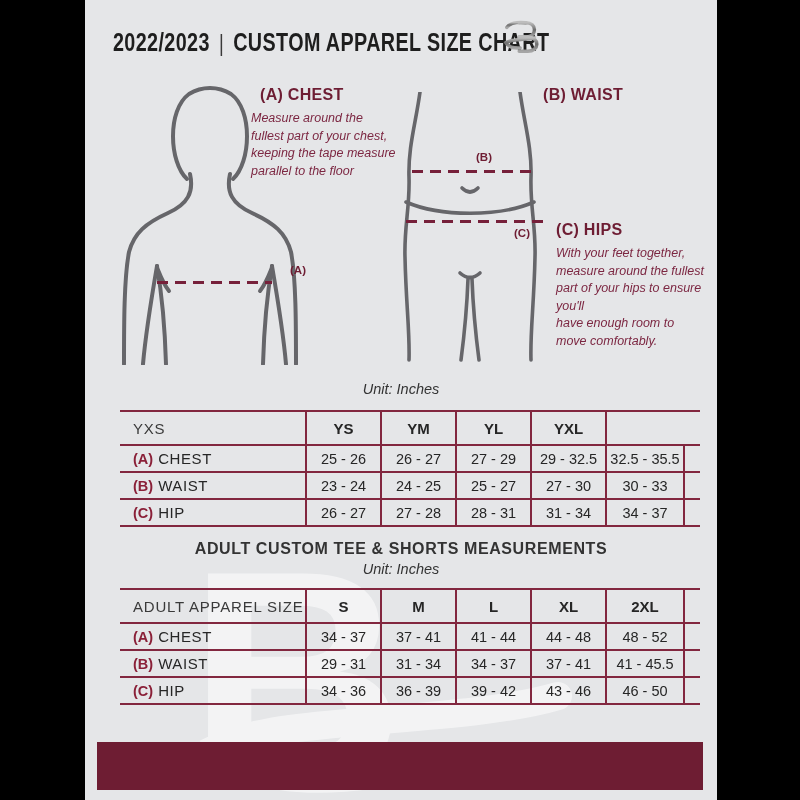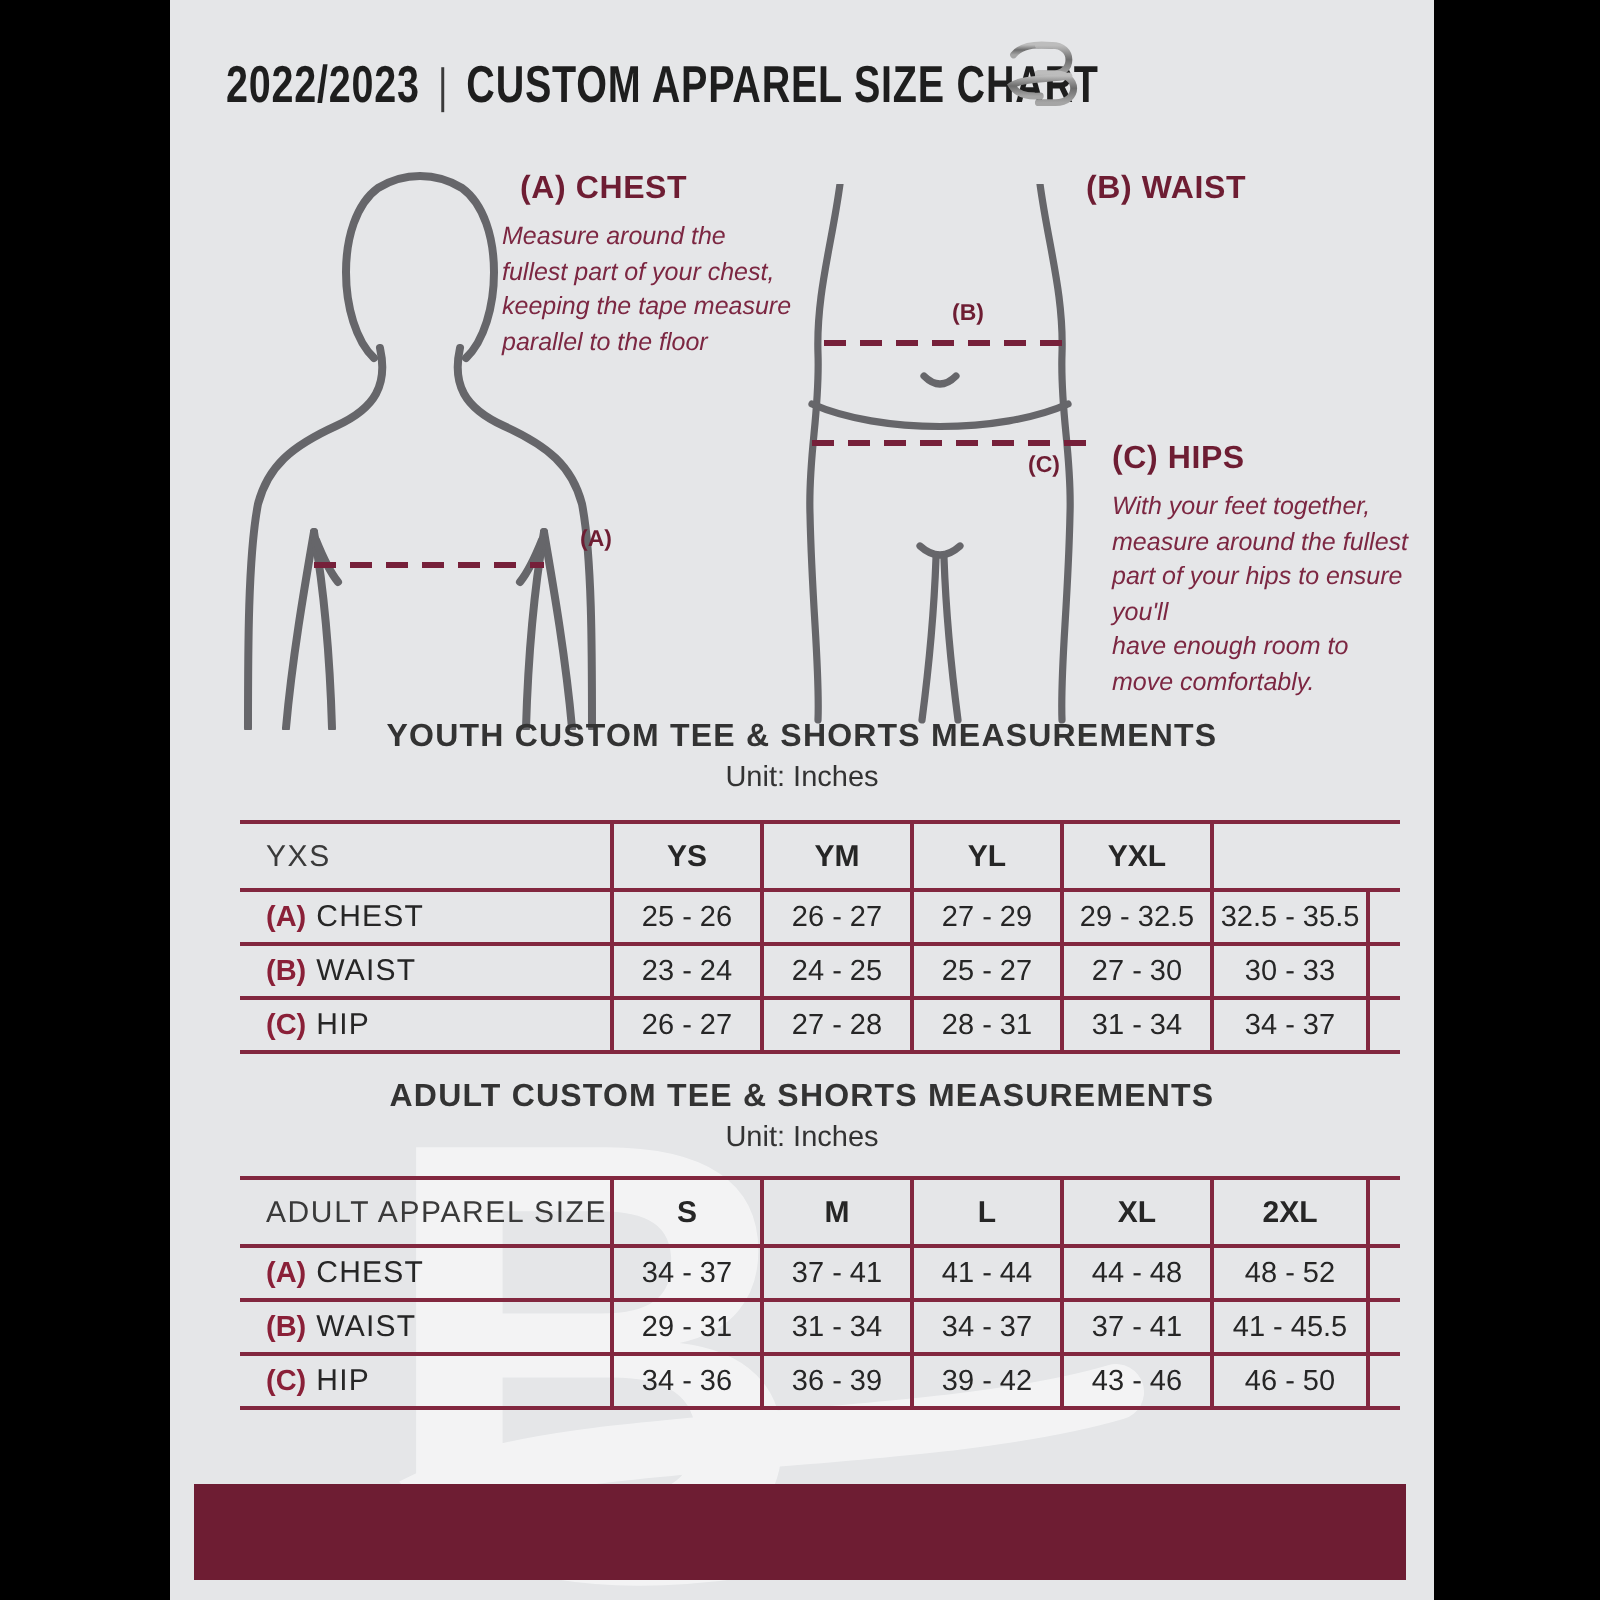--- a/index.html
+++ b/index.html
@@ -37,21 +37,21 @@
   .dash-a{left:72px;top:281px;width:115px}
   .dash-b{left:327px;top:170px;width:126px}
   .dash-c{left:321px;top:220px;width:140px}
   .marker{position:absolute;font-weight:bold;font-size:11.5px;color:var(--maroon);z-index:2}
   .m-a{left:205px;top:264px}
   .m-b{left:391px;top:151px}
   .m-c{left:429px;top:227px}
 
   
   .section-title{position:absolute;width:100%;text-align:center;font-weight:bold;font-size:16px;letter-spacing:.6px;color:#333;z-index:1}
-  .section-unit{position:absolute;width:100%;text-align:center;font-size:14.5px;color:#333;z-index:1}
+  .section-unit{position:absolute;width:100%;text-align:center;font-style:italic;font-size:14.5px;color:#333;z-index:1}
   .yt-title{top:360px}.yt-unit{top:381px}
   .ad-title{top:540px}.ad-unit{top:561px}
   .size-table{position:absolute;left:35px;width:580px;border-top:2px solid var(--maroon-border);z-index:1}
   .yt-table{top:410px}
   .ad-table{top:588px}
   .t-row{display:grid;grid-template-columns:185px 75px 75px 75px 75px 78px 17px;border-bottom:2px solid var(--maroon-border)}
   .t-row.t-head{height:34px}
   .t-row.t-data{height:27px}
   .t-cell{display:flex;align-items:center;justify-content:center;border-left:2px solid var(--maroon-border);font-size:14.5px;color:var(--ink)}
   .t-cell:first-child{border-left:none;justify-content:flex-start;padding-left:13px}
@@ -130,21 +130,20 @@
   <div class="marker m-b">(B)</div>
   <div class="marker m-c">(C)</div>
 
   <div class="guide-heading h-chest">(A) CHEST</div>
   <div class="guide-text p-chest">Measure around the fullest part of your chest, keeping the tape measure parallel to the floor</div>
   <div class="guide-heading h-waist">(B) WAIST</div>
   <div class="guide-heading h-hips">(C) HIPS</div>
   <div class="guide-text p-hips">With your feet together, measure around the fullest part of your hips to ensure you'll
 have enough room to move comfortably.</div>
 
-  <div class="section-title yt-title">YOUTH CUSTOM TEE &amp; SHORTS MEASUREMENTS</div>
   <div class="section-unit yt-unit">Unit: Inches</div>
   <div class="size-table yt-table">
       <div class="t-row t-head">
         <div class="t-cell">YXS</div>
         <div class="t-cell">YS</div>
         <div class="t-cell">YM</div>
         <div class="t-cell">YL</div>
         <div class="t-cell">YXL</div>
         <div class="t-cell t-fill"></div>
       </div>

